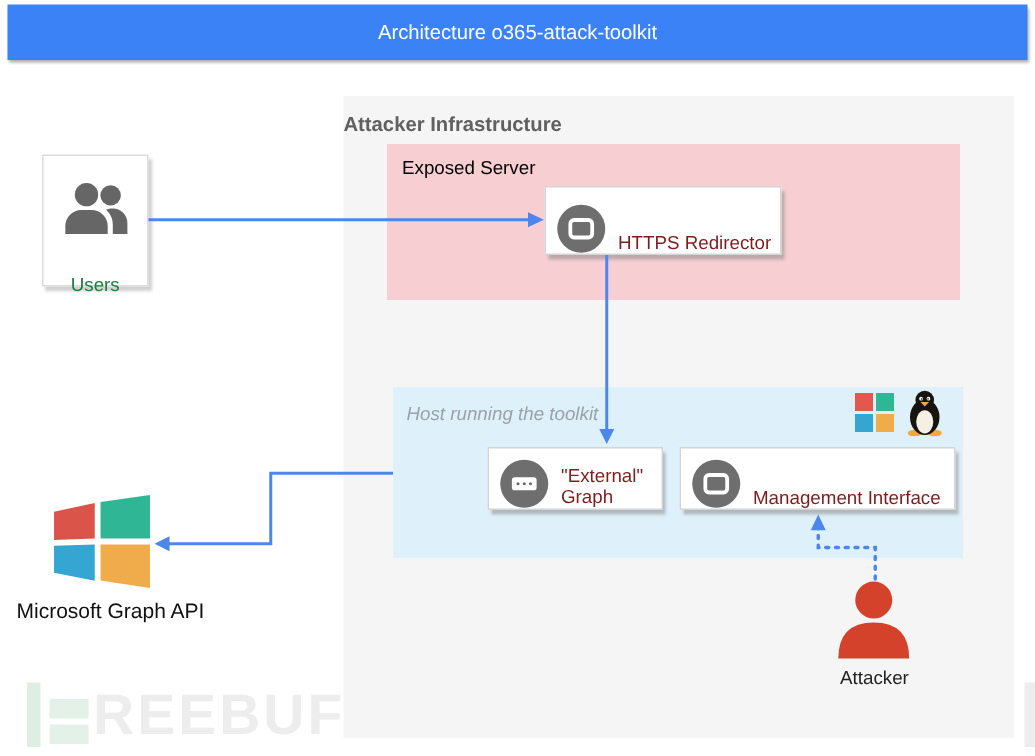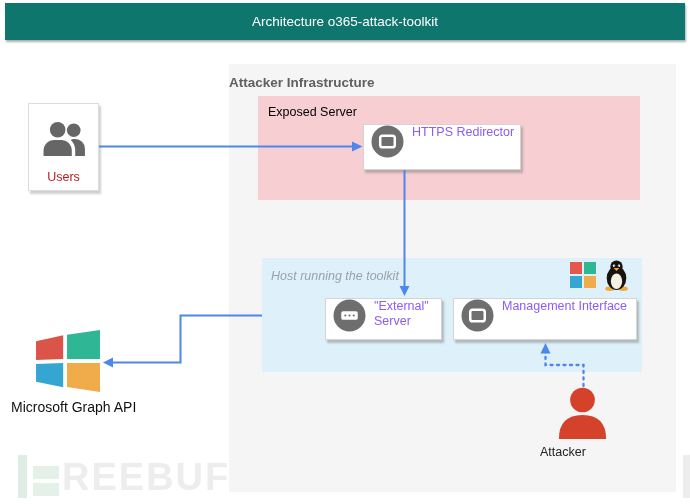--- a/index.html
+++ b/index.html
@@ -9,21 +9,21 @@
     width: 690px; height: 504px;
     background: #ffffff;
     font-family: "Liberation Sans", sans-serif;
     overflow: hidden;
   }
   .abs { position: absolute; }
 
   
   .title-bar {
     left: 5px; top: 3px; width: 680px; height: 37px;
-    background: #0f766e;
+    background: #3b82f6;
     color: #ffffff;
     font-size: 13.5px;
     display: flex; align-items: center; justify-content: center;
     box-shadow: 1px 2px 2px rgba(0,0,0,0.32);
     z-index: 2;
   }
 
   
   .infra-container {
     left: 229px; top: 64px; width: 447px; height: 428px;
@@ -62,56 +62,56 @@
     font-style: italic;
   }
   .win-small { left: 570px; top: 262px; z-index: 4; }
   .tux { left: 603px; top: 260px; z-index: 4; }
 
   
   .card {
     background: #ffffff;
     border: 1px solid #d4d4d4;
     box-shadow: 2px 3px 2px rgba(130,130,130,0.5);
-    display: flex; align-items: flex-start;
-    z-index: 4;
-    color: #8b5cf6;
+    display: flex; align-items: flex-end;
+    z-index: 4;
+    color: #7f1d1d;
     font-size: 12.5px;
   }
   .card .node-icon { flex: 0 0 auto; margin: 0 8px 0 7px; display: flex; }
   .card-redirector { left: 363px; top: 124px; width: 158px; height: 46px; }
   .card-external   { left: 325px; top: 298px; width: 117px; height: 42px; }
   .card-mgmt       { left: 453px; top: 298px; width: 184px; height: 42px; }
   .two-line { line-height: 1.18; }
 
   
   .users-card {
     left: 28px; top: 103px; width: 71px; height: 88px;
     background: #ffffff;
     border: 1px solid #dcdcdc;
     box-shadow: 2px 3px 2px rgba(150,150,150,0.45);
     display: flex; flex-direction: column; align-items: center; justify-content: flex-start;
     z-index: 4;
   }
   .users-card .users-glyph { margin-top: 17px; }
-  .users-label { margin-top: 8px; font-size: 12.5px; color: #b91c1c; }
+  .users-label { margin-top: 20px; font-size: 12.5px; color: #15803d; }
 
   
   .graph-logo { left: 35px; top: 330px; z-index: 4; }
   .graph-label {
     left: 11px; top: 399px; width: 130px;
     font-size: 14px; color: #111111;
     z-index: 4;
   }
 
   
   .attacker-figure { left: 557px; top: 387px; z-index: 4; }
   .attacker-label {
     left: 540px; top: 445px; width: 86px;
-    text-align: left;
+    text-align: center;
     font-size: 12.5px; color: #222222;
     z-index: 4;
   }
 
   
   .arrows {
     left: 0; top: 0; width: 690px; height: 504px;
     z-index: 6;
     pointer-events: none;
   }
@@ -182,21 +182,21 @@
     <svg width="33" height="33" viewBox="0 0 34 34">
       <circle cx="17" cy="17" r="16.5" fill="#6e6e6e"></circle>
       <rect x="8.5" y="12.5" width="17" height="9" rx="2" fill="#ffffff"></rect>
       <circle cx="12.7" cy="17" r="1.1" fill="#6e6e6e"></circle>
       <circle cx="17" cy="17" r="1.1" fill="#6e6e6e"></circle>
       <circle cx="21.3" cy="17" r="1.1" fill="#6e6e6e"></circle>
     </svg>
   </span>
   <span class="two-line">
     <span>"External"</span><br>
-    <span>Server</span>
+    <span>Graph</span>
   </span>
 </div>
 
 <div class="abs card card-mgmt">
   <span class="node-icon">
     <svg width="33" height="33" viewBox="0 0 34 34">
       <circle cx="17" cy="17" r="16.5" fill="#6e6e6e"></circle>
       <rect x="9.5" y="11" width="15" height="12" rx="2.5" fill="none" stroke="#ffffff" stroke-width="2.6"></rect>
     </svg>
   </span>

